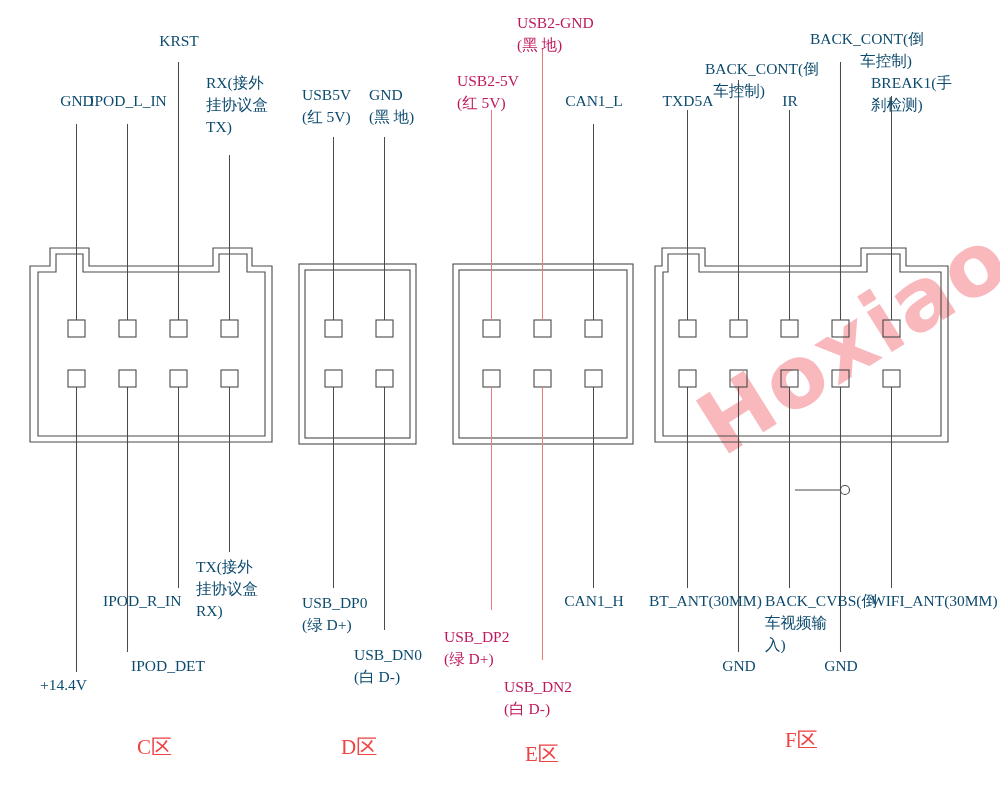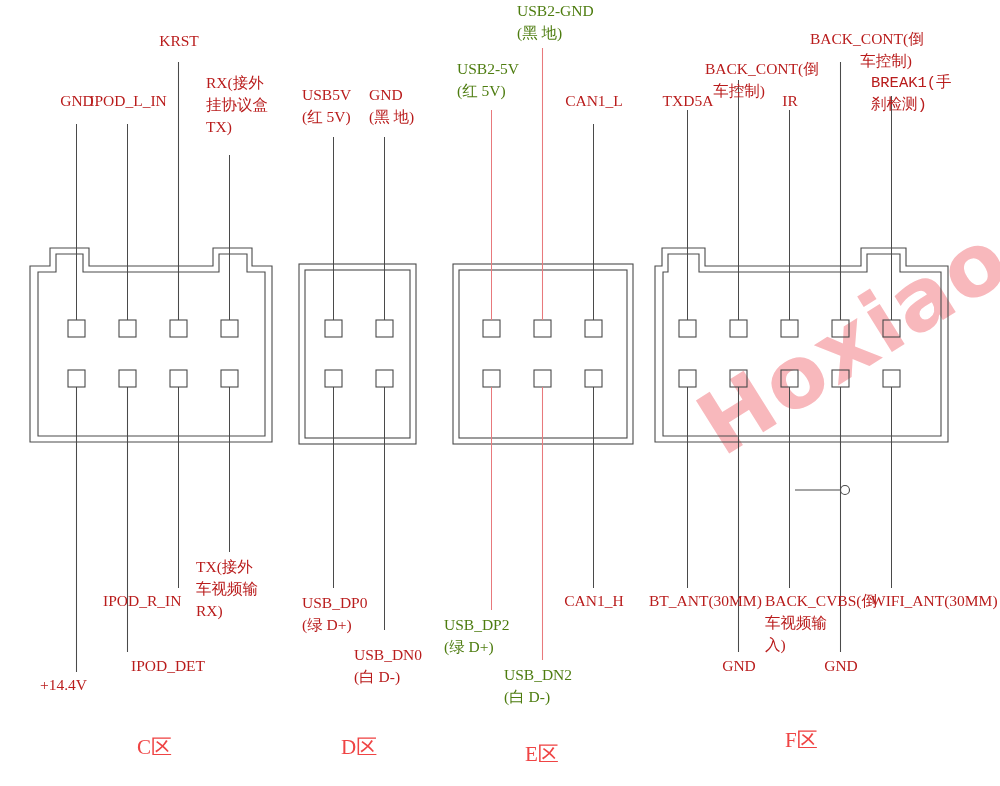--- a/index.html
+++ b/index.html
@@ -38,25 +38,25 @@
     color: #f8b8bc;
     transform: rotate(-32deg);
     transform-origin: left top;
     white-space: nowrap;
   }
   .lbl {
     position: absolute;
     font-family: "Liberation Serif", "DejaVu Serif", serif;
     font-size: 15.5px;
     line-height: 1.42;
-    color: #b91c1c;
+    color: #0c4a6e;
     white-space: pre-line;
     letter-spacing: 0px;
   }
-  .lbl.red { color: #4d7c0f; }
+  .lbl.red { color: #be185d; margin-top: 12px; }
   .lbl.ctr { text-align: center; }
   .lbl.lft { text-align: left; }
   .zone {
     position: absolute;
     font-family: "Liberation Serif", "DejaVu Serif", serif;
     font-size: 21px;
     color: #ef4444;
     white-space: nowrap;
   }
   svg.draw {
@@ -195,28 +195,28 @@
   <div class="lbl lft red" style="left:517px; top:0px; width:94px;">USB2-GND
 (黑 地)</div>
   <div class="lbl ctr" style="left:558px; top:90px; width:72px;">CAN1_L</div>
 
   <div class="lbl ctr" style="left:653px; top:90px; width:70px;">TXD5A</div>
   <div class="lbl ctr" style="left:705px; top:58px; width:68px;">BACK_CONT(倒
 车控制)</div>
   <div class="lbl ctr" style="left:771px; top:90px; width:38px;">IR</div>
   <div class="lbl lft" style="left:810px; top:28px; width:102px;text-align:right;">BACK_CONT(倒
 车控制)</div>
-  <div class="lbl lft" style="left:871px; top:72px; width:92px;font-family:Liberation Mono, monospace;">BREAK1(手
+  <div class="lbl lft" style="left:871px; top:72px; width:92px;">BREAK1(手
 刹检测)</div>
 
   <div class="lbl lft" style="left:40px; top:674px; width:82px;">+14.4V</div>
   <div class="lbl lft" style="left:131px; top:655px; width:96px;">IPOD_DET</div>
   <div class="lbl lft" style="left:103px; top:590px; width:96px;">IPOD_R_IN</div>
   <div class="lbl lft" style="left:196px; top:556px; width:70px;">TX(接外
-车视频输
+挂协议盒
 RX)</div>
 
   <div class="lbl lft" style="left:302px; top:592px; width:74px;">USB_DP0
 (绿 D+)</div>
   <div class="lbl lft" style="left:354px; top:644px; width:74px;">USB_DN0
 (白 D-)</div>
 
   <div class="lbl lft red" style="left:444px; top:614px; width:78px;">USB_DP2
 (绿 D+)</div>
   <div class="lbl lft red" style="left:504px; top:664px; width:78px;">USB_DN2

